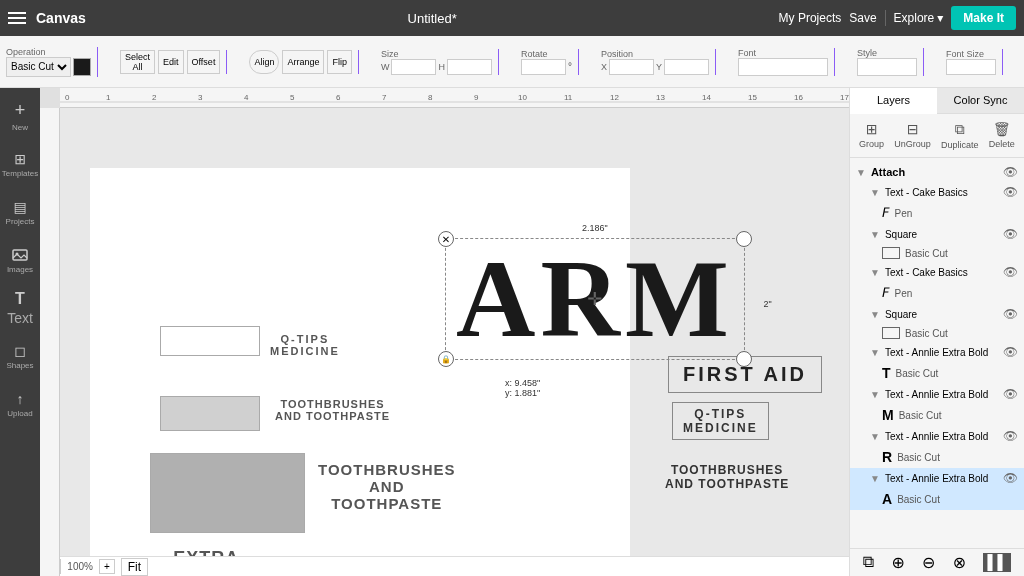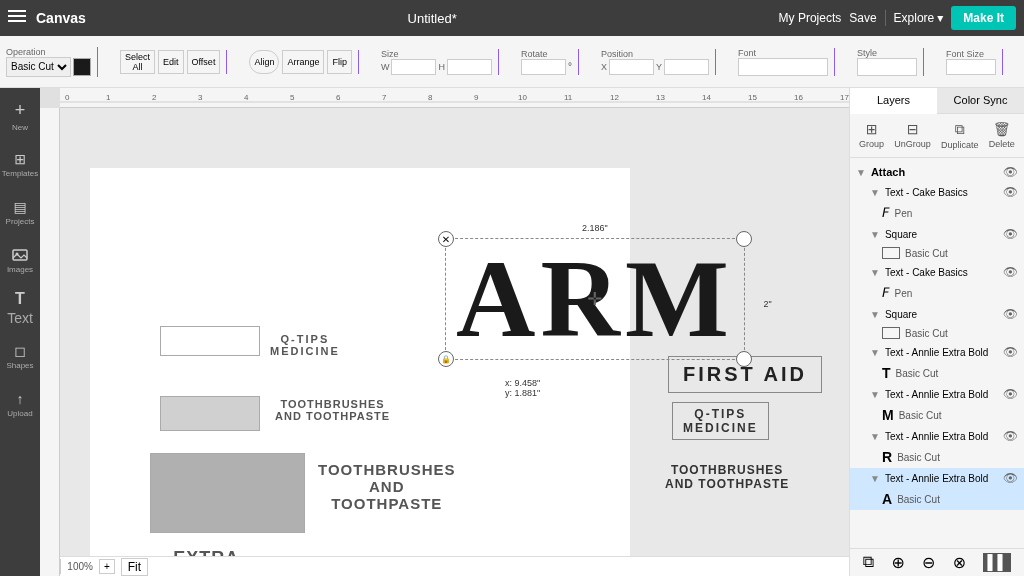--- a/index.html
+++ b/index.html
@@ -9,21 +9,21 @@
     .top-bar {
       background: #3d3d3d;
       color: white;
       height: 36px;
       display: flex;
       align-items: center;
       padding: 0 8px;
       gap: 12px;
       flex-shrink: 0;
     }
-    .top-bar-left { display: flex; gap: 10px; }
+    .top-bar-left { display: flex; align-items: center; gap: 10px; }
     .hamburger-icon { cursor: pointer; display: flex; flex-direction: column; gap: 3px; }
     .hamburger-icon span { width: 18px; height: 2px; background: white; display: block; }
     .app-title { color: white; font-size: 14px; font-weight: bold; }
     .top-bar-center { flex: 1; text-align: center; color: white; font-size: 13px; }
     .top-bar-right { display: flex; align-items: center; gap: 8px; }
     .my-projects-btn { color: white; font-size: 12px; cursor: pointer; }
     .save-btn { color: white; font-size: 12px; cursor: pointer; }
     .divider-v { width: 1px; height: 16px; background: #666; }
     .explore-btn { color: white; font-size: 12px; cursor: pointer; display: flex; align-items: center; gap: 3px; }
     .make-it-btn { background: #00c4b4; color: white; border: none; padding: 5px 12px; border-radius: 3px; font-size: 12px; font-weight: bold; cursor: pointer; }

